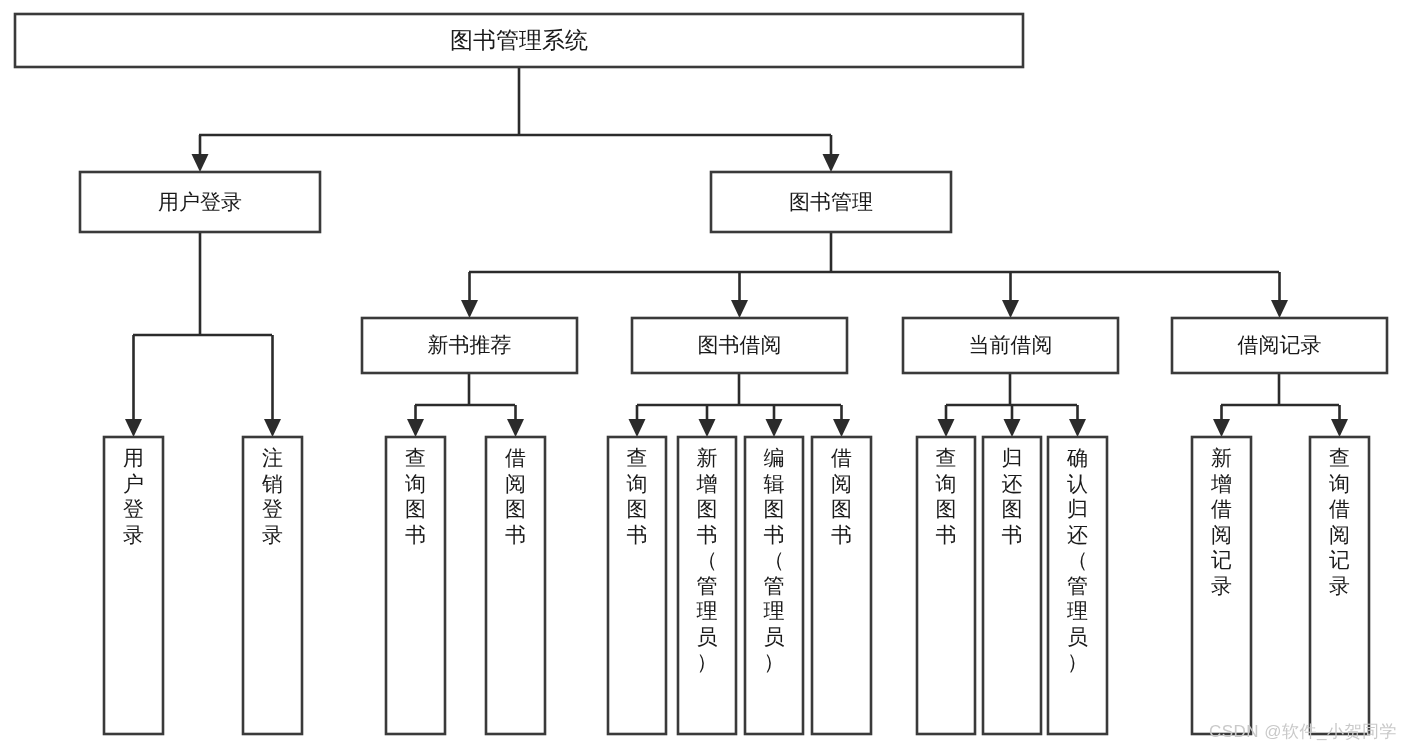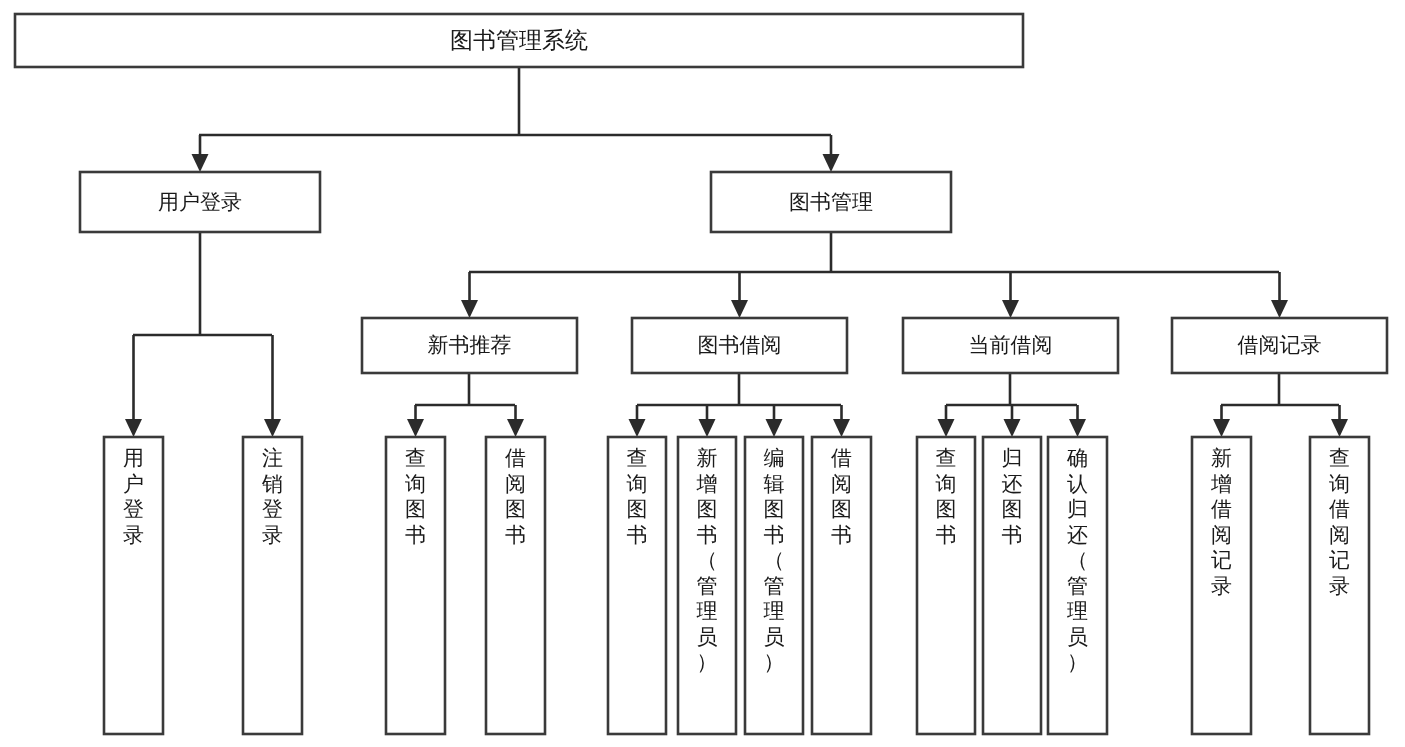--- a/index.html
+++ b/index.html
@@ -204,13 +204,14 @@
         <g>
           <rect x="1192" y="437" width="59" height="297" class="node-box"></rect>
           <text x="1221.5" y="465" class="node-label-vertical"><tspan x="1221.5" dy="0">新</tspan><tspan x="1221.5" dy="25.5">增</tspan><tspan x="1221.5" dy="25.5">借</tspan><tspan x="1221.5" dy="25.5">阅</tspan><tspan x="1221.5" dy="25.5">记</tspan><tspan x="1221.5" dy="25.5">录</tspan></text>
         </g>
         <g>
           <rect x="1310" y="437" width="59" height="297" class="node-box"></rect>
           <text x="1339.5" y="465" class="node-label-vertical"><tspan x="1339.5" dy="0">查</tspan><tspan x="1339.5" dy="25.5">询</tspan><tspan x="1339.5" dy="25.5">借</tspan><tspan x="1339.5" dy="25.5">阅</tspan><tspan x="1339.5" dy="25.5">记</tspan><tspan x="1339.5" dy="25.5">录</tspan></text>
         </g>
       </g>
   </svg>
+  <div class="watermark">CSDN @软件_小贺同学</div>
 </div>
 
 </body></html>

